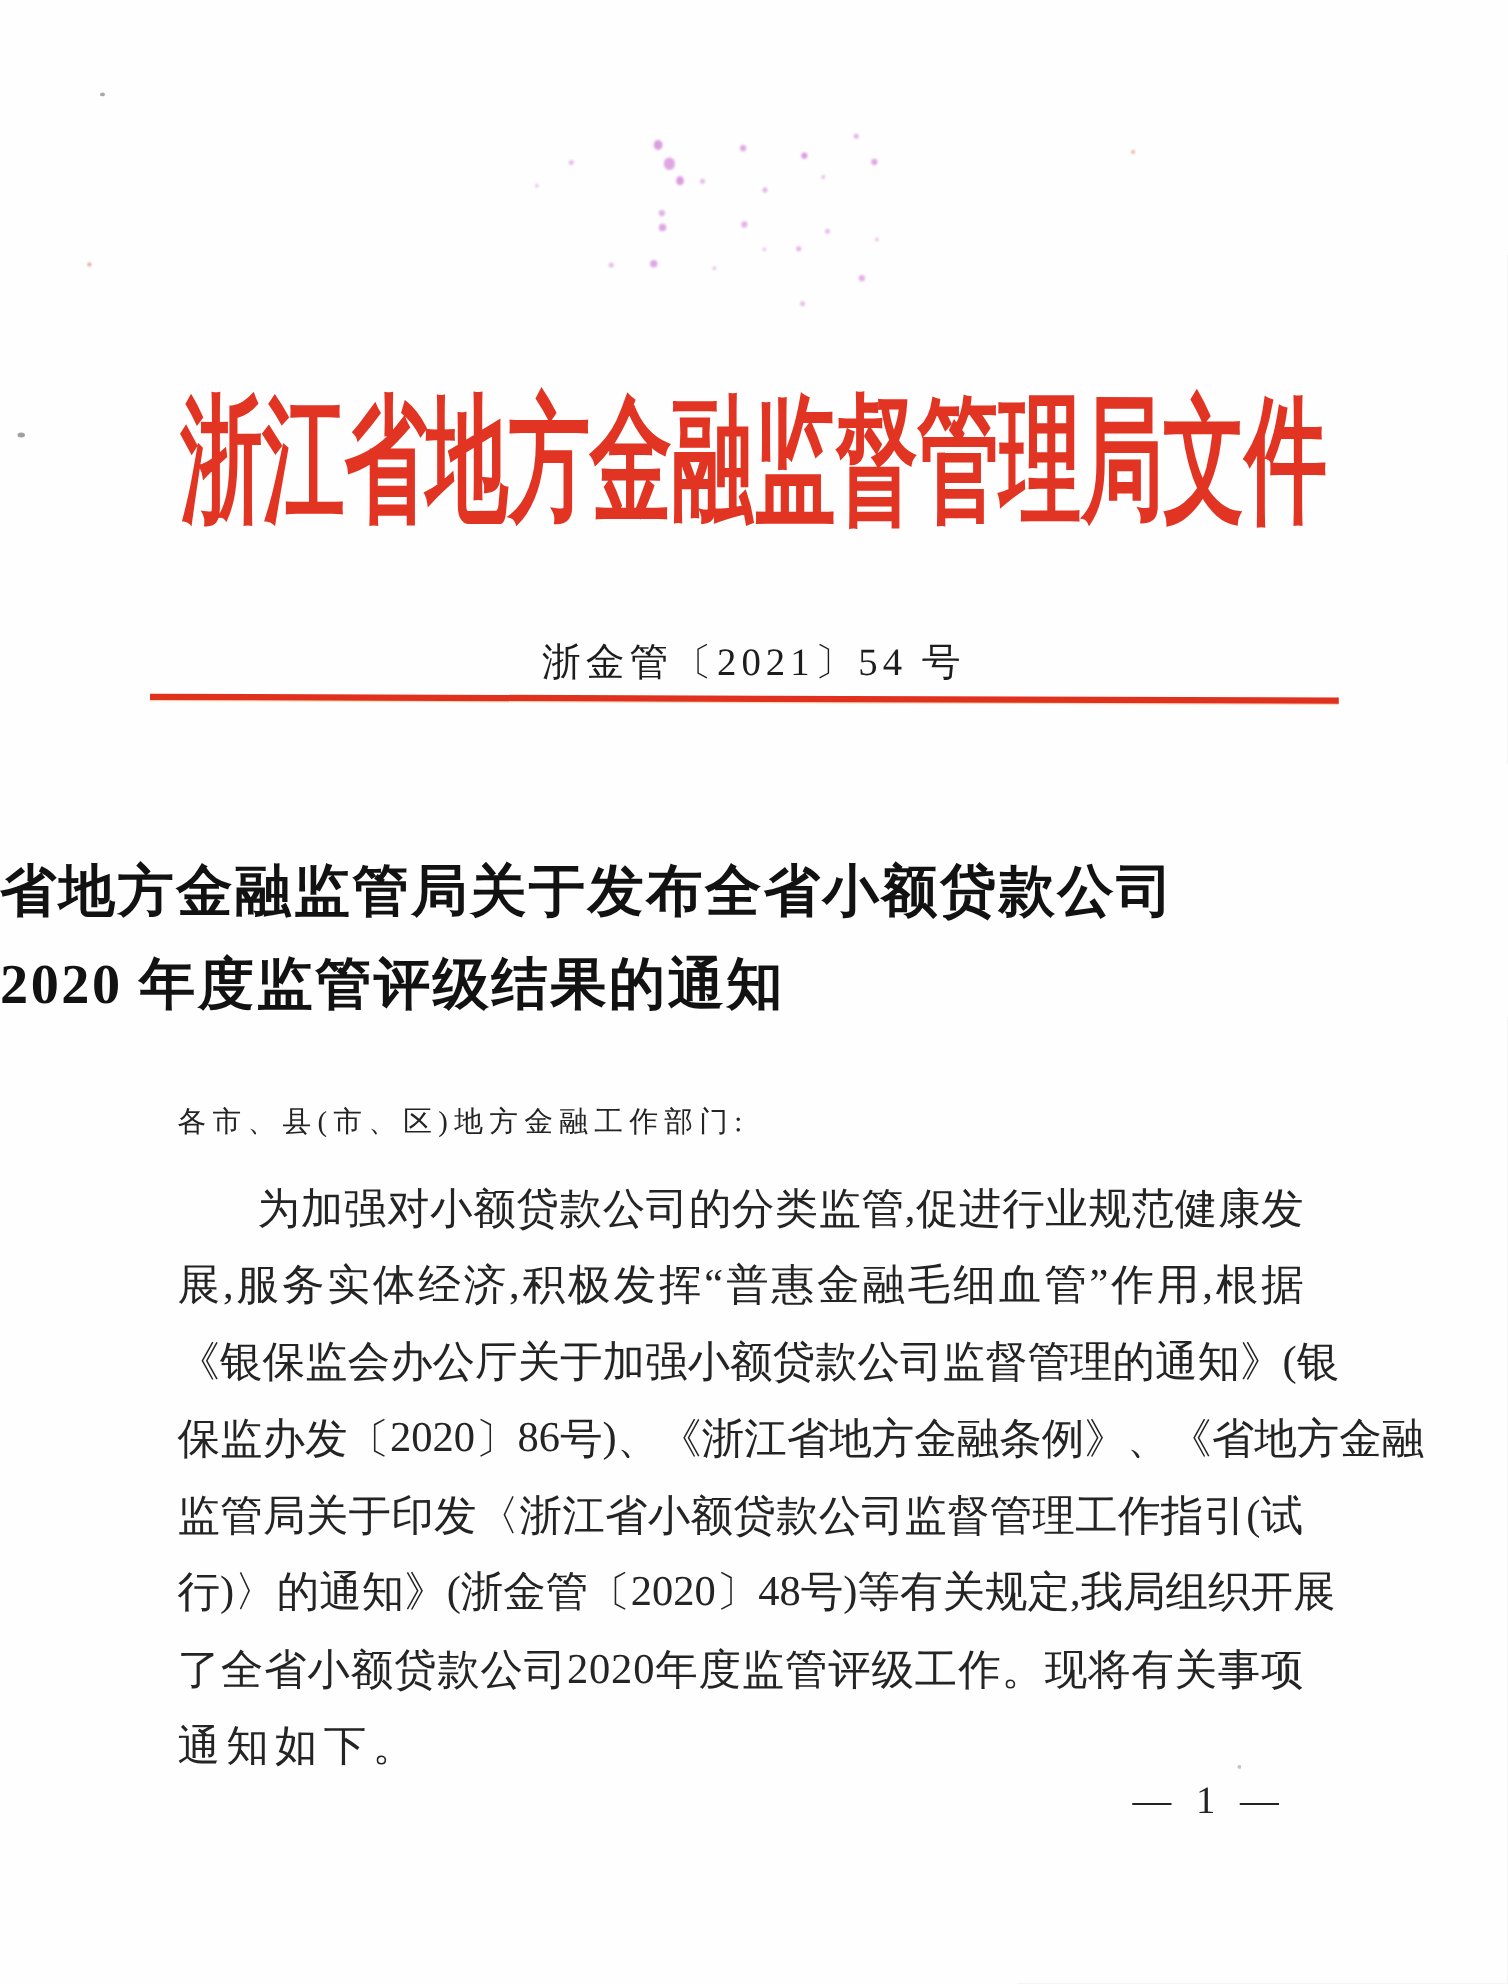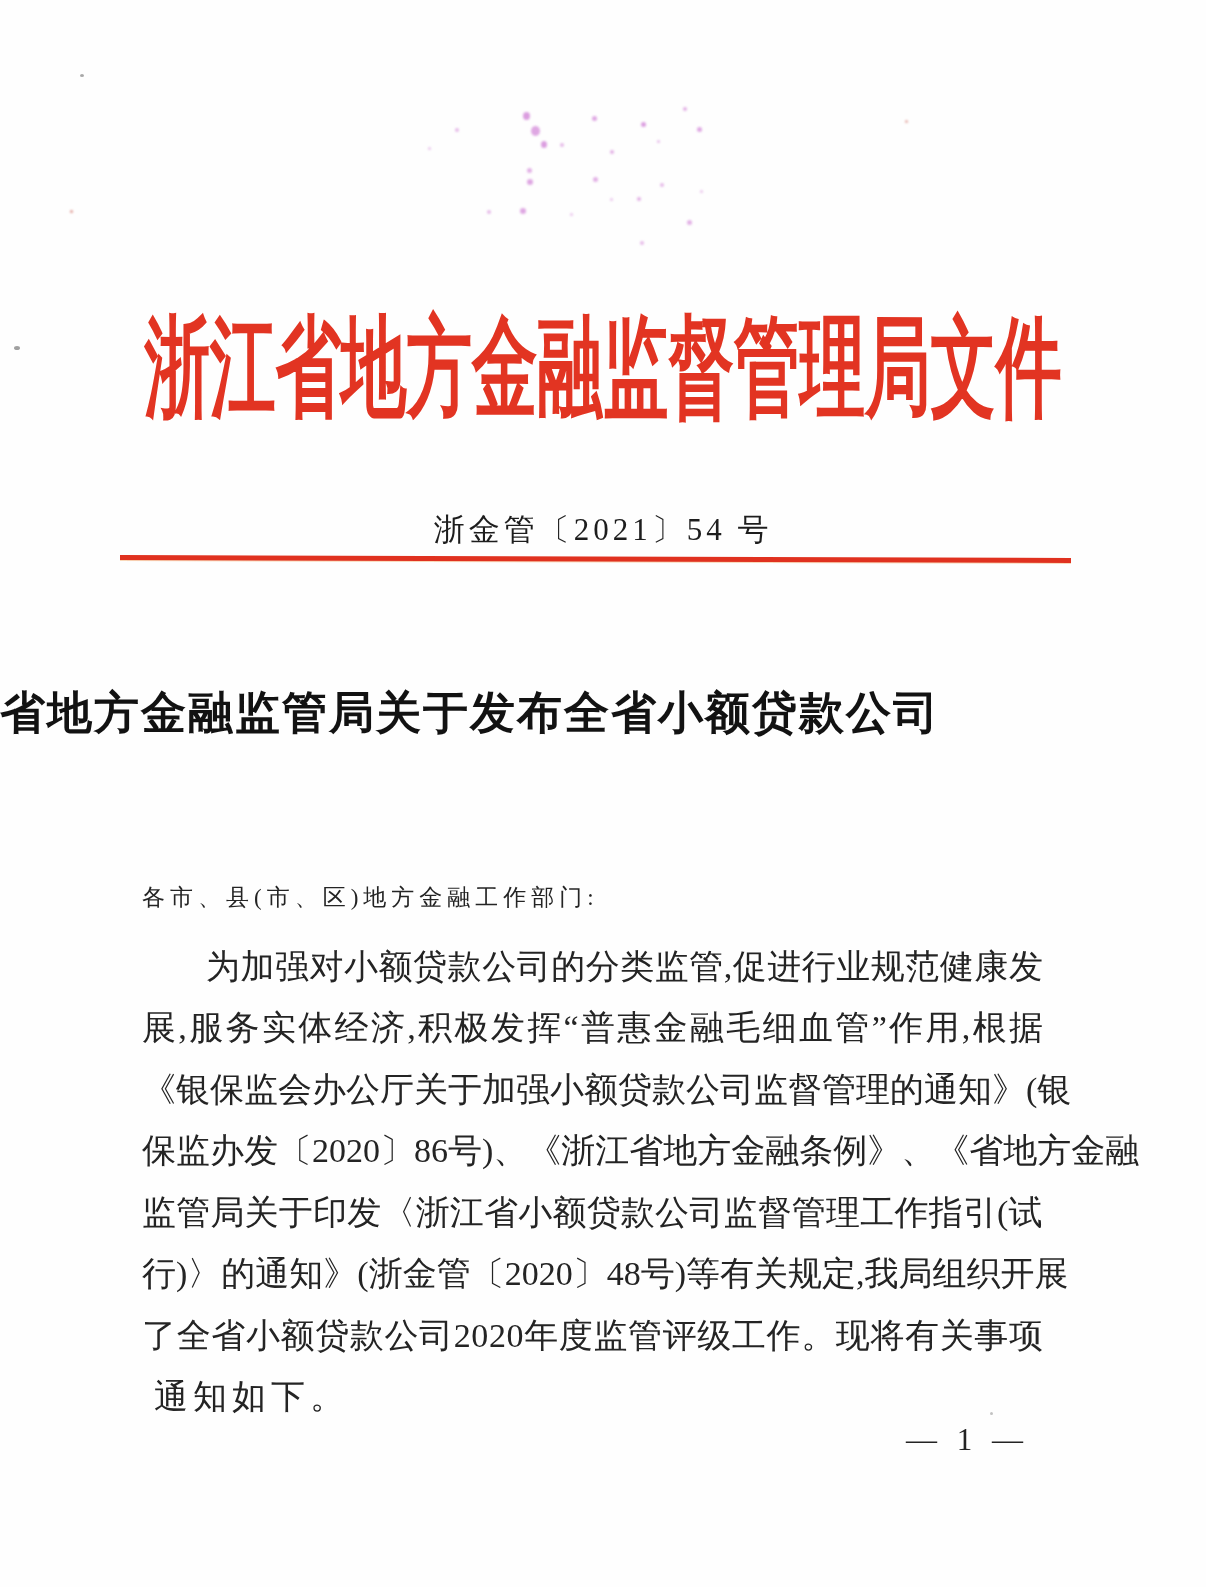--- a/index.html
+++ b/index.html
@@ -44,21 +44,21 @@
     font-size:23px; letter-spacing:5px; color:#242424; white-space:nowrap;
   }
   .body-block {
     position:absolute; top:936px; left:142px; width:901px;
     font-size:34px; color:#242424;
   }
   .body-line { height:61.5px; display:flex; align-items:center; }
   .body-line.justified { justify-content:space-between; }
   .body-line.justified span { display:inline-block; }
   .body-line.indented { padding-left:64px; }
-  .body-line.plain { letter-spacing:5px;margin-left:12px; }
+  .body-line.plain { letter-spacing:5px; }
   .page-number {
     position:absolute; top:1422px; left:906px;
     font-size:31px; letter-spacing:6px; color:#232323; white-space:nowrap;
   }
   
   .speck { position:absolute; border-radius:50%; filter:blur(1px); }
   .speck.m { background:#b93ec2; }
   .speck.g { background:#555; filter:blur(.5px); }
   .speck.r { background:#c0392b; }
 </style>
@@ -102,20 +102,21 @@
   <div class="letterhead-title-wrap">
     <div class="letterhead-title">浙江省地方金融监督管理局文件</div>
   </div>
 
   <div class="doc-number">浙金管〔2021〕54 号</div>
 
   <div class="red-rule"></div>
 
   <div class="doc-title">
     <div>省地方金融监管局关于发布全省小额贷款公司</div>
+    <div>2020 年度监管评级结果的通知</div>
   </div>
 
   <div class="salutation">各市、县(市、区)地方金融工作部门:</div>
 
   <div class="body-block">
     <div class="body-line justified indented">
         <span>为</span>
         <span>加</span>
         <span>强</span>
         <span>对</span>

